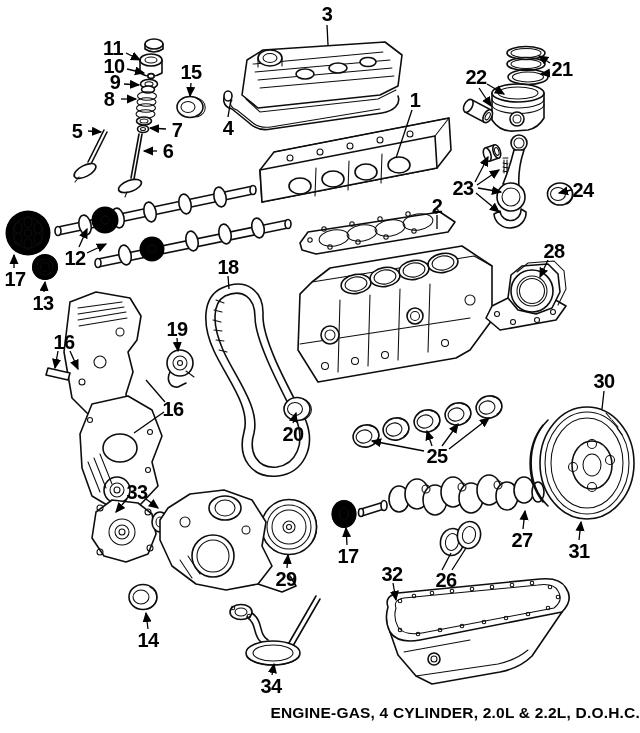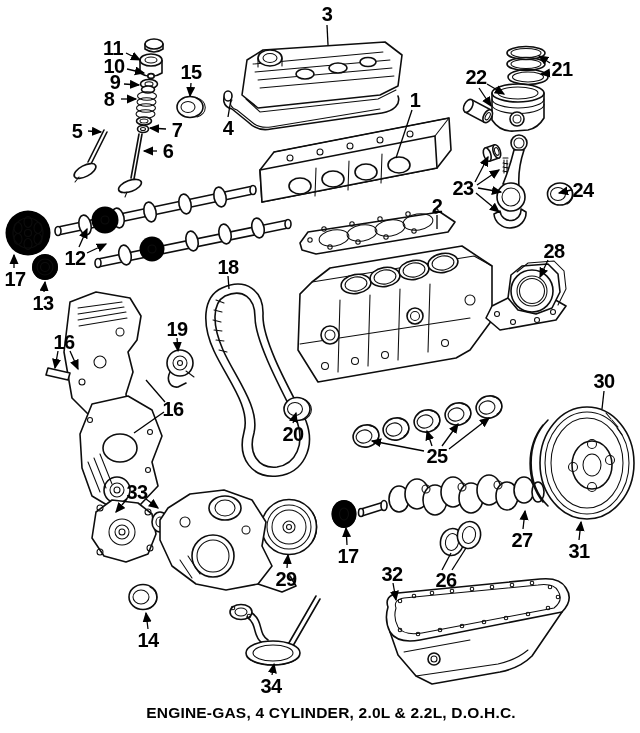--- a/index.html
+++ b/index.html
@@ -5,21 +5,21 @@
   html,body{margin:0;padding:0;background:#fff;}
   .stage{position:relative;width:640px;height:733px;background:#fff;overflow:hidden;
          font-family:"Liberation Sans",sans-serif;}
   svg{position:absolute;left:0;top:0;}
   .o{fill:none;stroke:#0d0d0d;stroke-width:1.6;stroke-linejoin:round;stroke-linecap:round;}
   .w{fill:#ffffff;stroke:#0d0d0d;stroke-width:1.6;stroke-linejoin:round;}
   .t{fill:none;stroke:#0d0d0d;stroke-width:1.05;stroke-linecap:round;}
   .leader{stroke:#000000;stroke-width:1.3;fill:none;}
   .callout{font:700 20px "Liberation Sans",sans-serif;fill:#000;text-anchor:middle;
            dominant-baseline:central;letter-spacing:-0.5px;}
-  .caption{position:absolute;left:0;right:0;top:704px;text-align:center;padding-left:22px;
+  .caption{position:absolute;left:0;right:0;top:704px;text-align:right;padding-left:22px;
            font:700 15.5px "Liberation Sans",sans-serif;color:#000;letter-spacing:0.2px;}
 </style>
 </head>
 <body>
 
 <div class="stage">
 
 <svg width="640" height="733" viewBox="0 0 640 733">
   <defs>
     <marker id="arrowhead" markerWidth="9" markerHeight="8" refX="7" refY="3.5" orient="auto">

